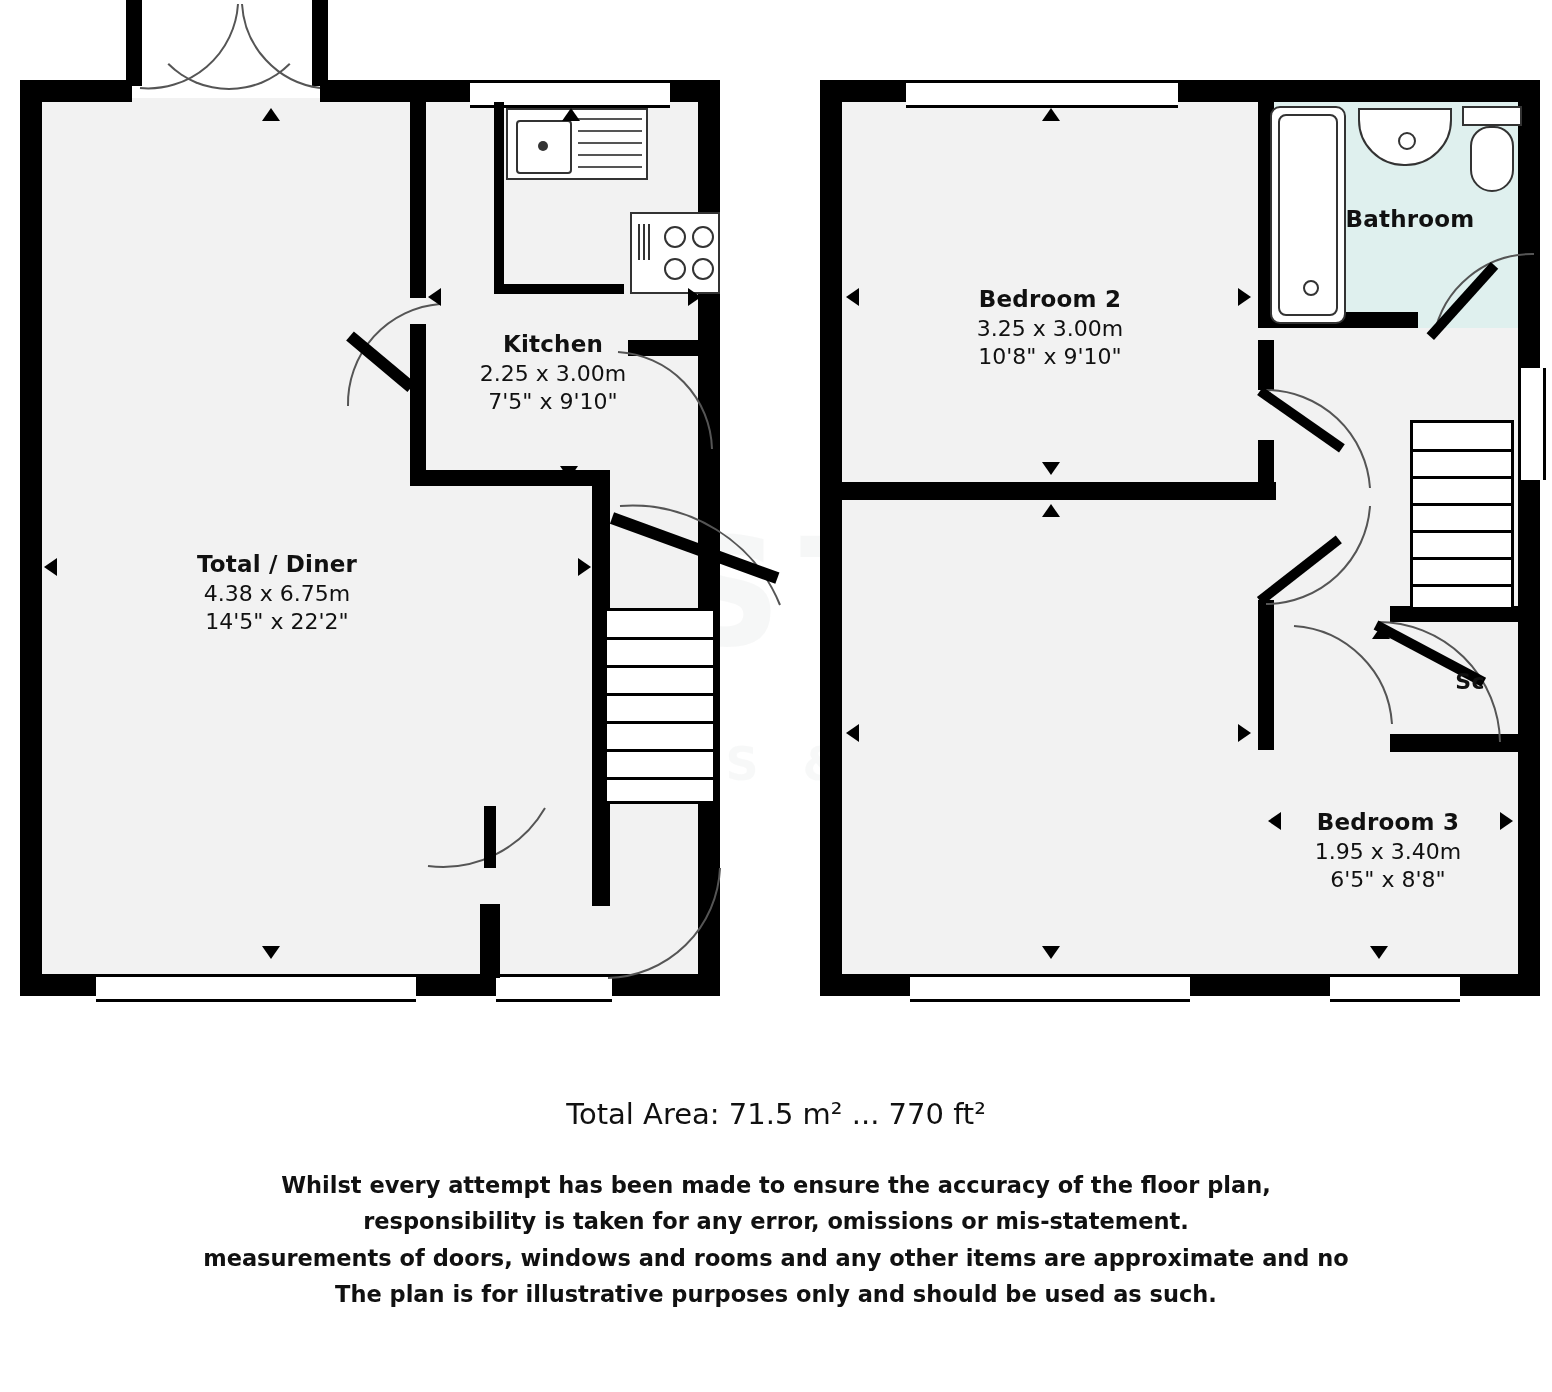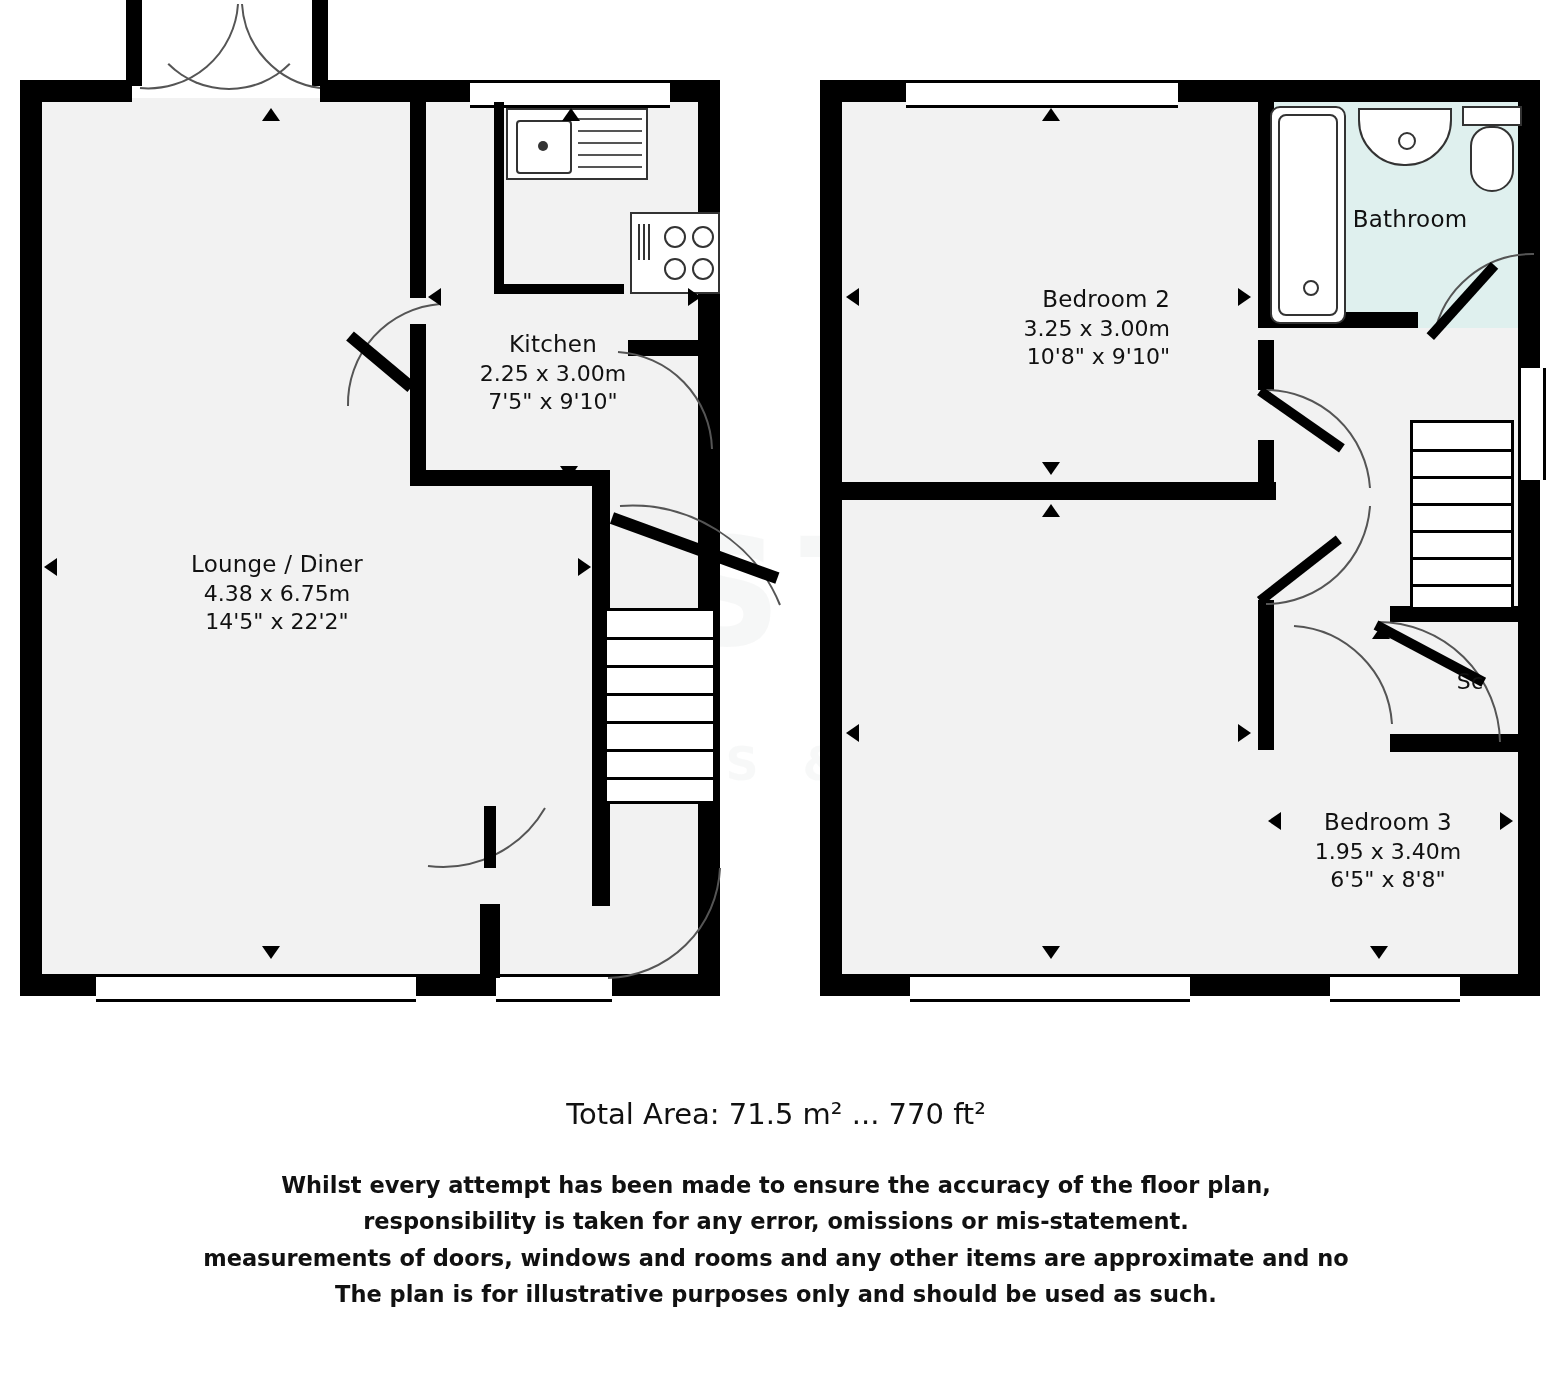--- a/index.html
+++ b/index.html
@@ -63,21 +63,21 @@
     background: #dff0ee;
   }
 
   .label {
     position: absolute;
     text-align: center;
     line-height: 1.30;
     white-space: nowrap;
   }
   .label .name {
-    font-weight: normal;
+    font-weight: bold;
     font-size: 23px;
     letter-spacing: 0.2px;
   }
   .label .dim {
     font-size: 22px;
   }
   .label.small .name { font-size: 22px; }
 
   
   .arrow {
@@ -272,21 +272,21 @@
     <div class="arrow right" style="left:578px;top:558px;"></div>
     <div class="arrow down" style="left:262px;top:946px;"></div>
 
     <div class="label" style="left:428px;top:330px;width:250px;">
       <div class="name">Kitchen</div>
       <div class="dim">2.25 x 3.00m</div>
       <div class="dim">7'5" x 9'10"</div>
     </div>
 
     <div class="label" style="left:152px;top:550px;width:250px;">
-      <div class="name">Lounge / Diner</div>
+      <div class="name">Total / Diner</div>
       <div class="dim">4.38 x 6.75m</div>
       <div class="dim">14'5" x 22'2"</div>
     </div>
   </div>
 
   <div class="floor" style="left:810px;top:0;width:740px;height:1010px;">
 
     <div class="room-fill" style="left:22px;top:98px;width:700px;height:878px;"></div>
     <div class="bath-fill" style="left:455px;top:98px;width:268px;height:230px;"></div>
 
@@ -370,21 +370,21 @@
     <div class="arrow left" style="left:458px;top:812px;"></div>
     <div class="arrow right" style="left:690px;top:812px;"></div>
 
     <div class="arrow down" style="left:560px;top:946px;"></div>
     <div class="arrow up" style="left:562px;top:626px;"></div>
 
     <div class="label" style="left:480px;top:205px;width:240px;">
       <div class="name">Bathroom</div>
     </div>
 
-    <div class="label" style="left:120px;top:285px;width:240px;text-align:right;">
+    <div class="label" style="left:120px;top:285px;width:240px;">
       <div class="name">Bedroom 2</div>
       <div class="dim">3.25 x 3.00m</div>
       <div class="dim">10'8" x 9'10"</div>
     </div>
 
 
     <div class="label" style="left:468px;top:808px;width:220px;">
       <div class="name">Bedroom 3</div>
       <div class="dim">1.95 x 3.40m</div>
       <div class="dim">6'5" x 8'8"</div>

